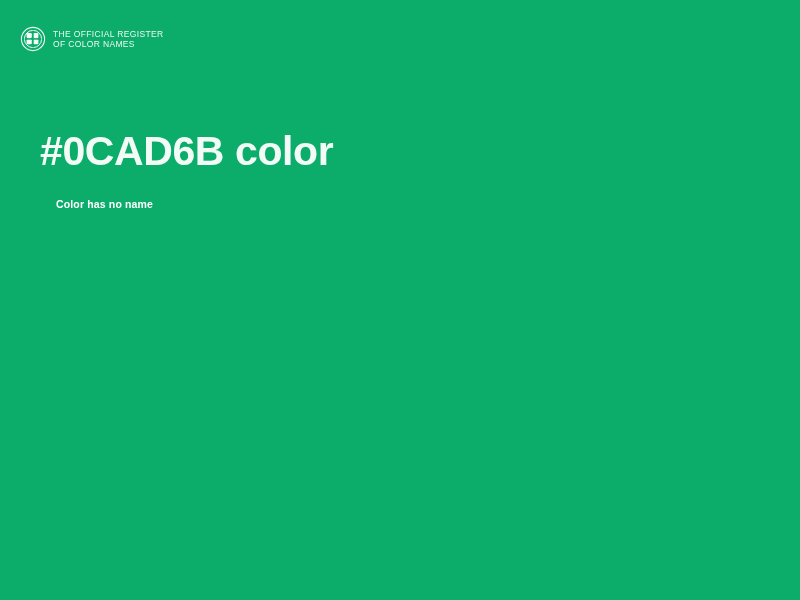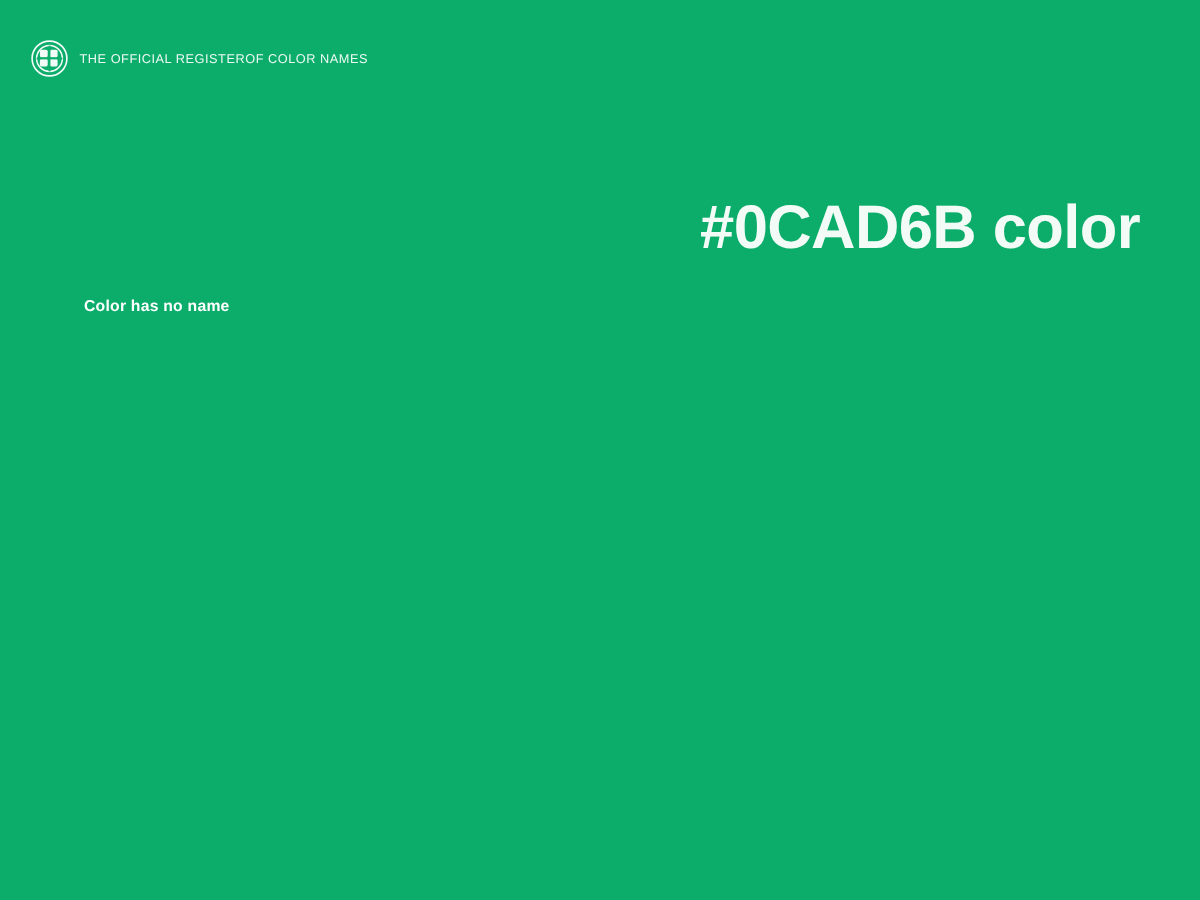--- a/index.html
+++ b/index.html
@@ -31,39 +31,38 @@
     gap: 7px;
   }
   .brand-emblem {
     width: 26px;
     height: 26px;
     flex: 0 0 26px;
     display: block;
   }
   .brand-text {
     display: flex;
-    flex-direction: row;
+    flex-direction: column;
     justify-content: center;
     line-height: 1.18;
   }
   .brand-line {
     font-size: 8.5px;
     letter-spacing: 0.35px;
     color: rgba(255,255,255,0.92);
     white-space: nowrap;
     font-weight: 400;
   }
 
   
   .main {
     position: absolute;
     left: 40px;
     top: 128px;
     width: 720px;
-    text-align: right;
   }
   .color-title {
     margin: 0;
     font-size: 41px;
     font-weight: 700;
     letter-spacing: -0.4px;
     color: #f2fbf6;
     line-height: 1.15;
     white-space: nowrap;
   }

